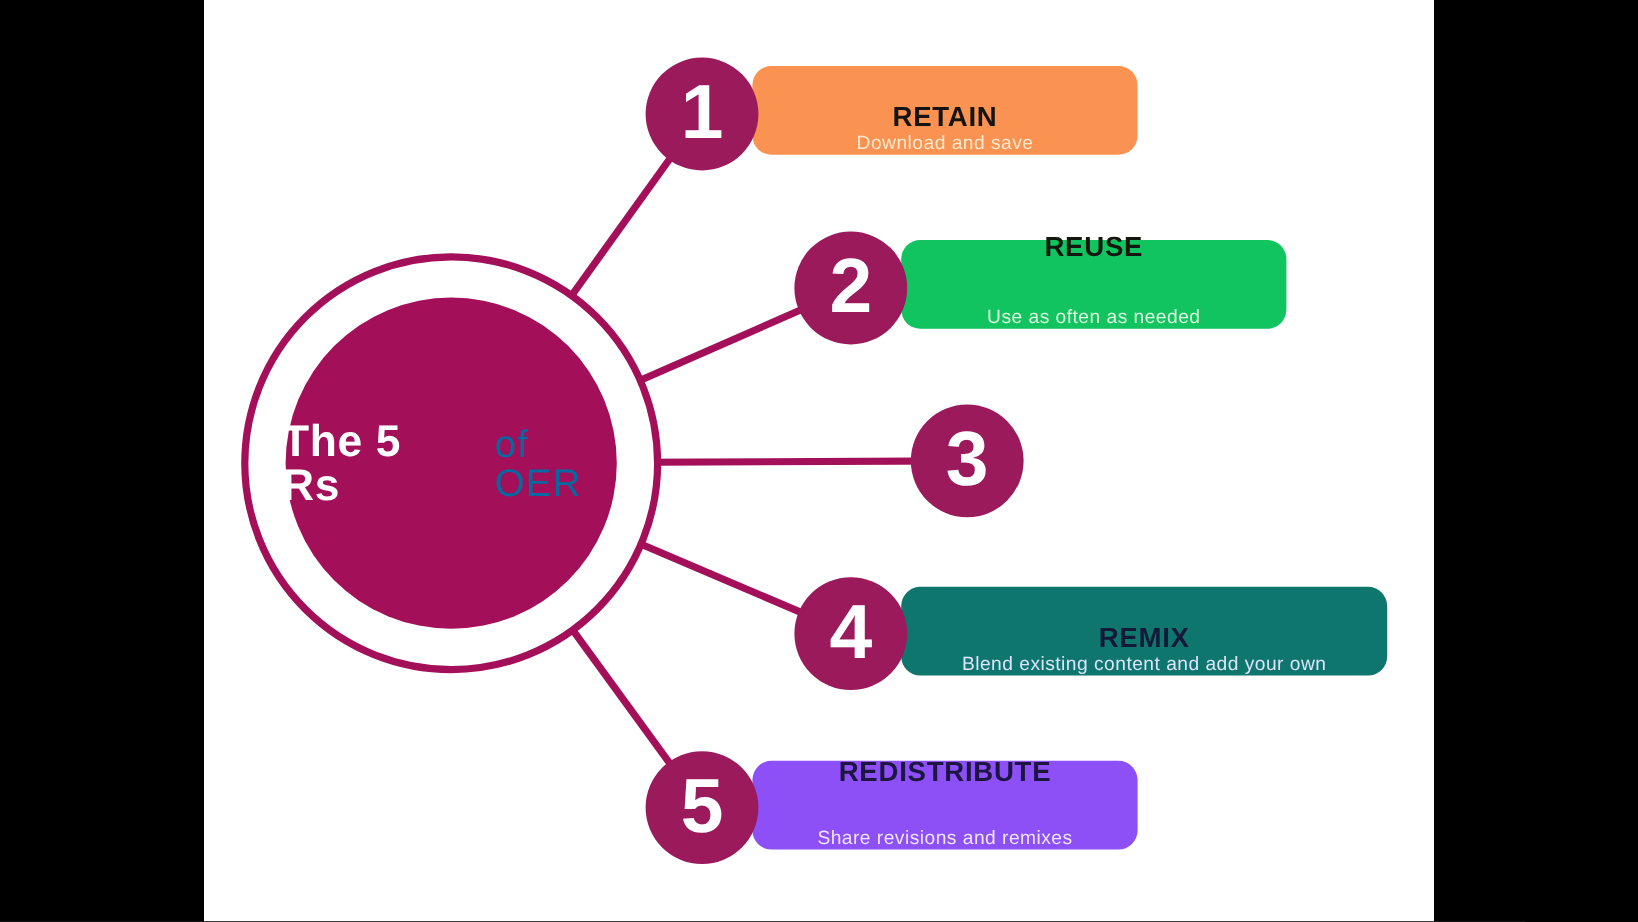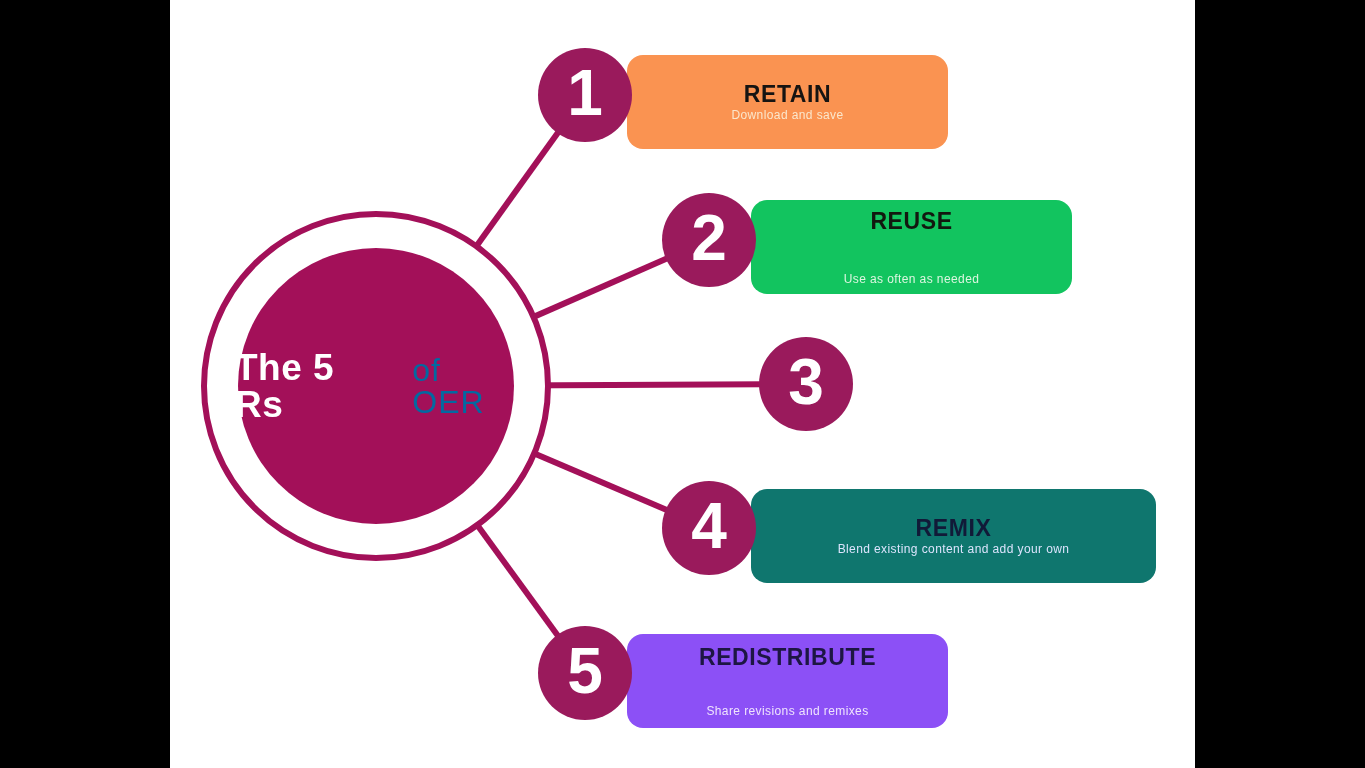--- a/index.html
+++ b/index.html
@@ -10,24 +10,24 @@
   .letterbox.right{left:1195px;width:170px;}
   .canvas{position:absolute;left:170px;top:0;width:1025px;height:768px;background:#ffffff;}
   svg.art{position:absolute;left:0;top:0;width:1365px;height:768px;pointer-events:none;}
 
   .hub-label{position:absolute;left:235px;top:245px;width:282px;height:282px;
              display:flex;flex-direction:row;align-items:center;justify-content:center;
              gap:28px;}
   .hub-title{font-size:37px;font-weight:700;color:#ffffff;letter-spacing:0.5px;line-height:1;}
   .hub-subtitle{font-size:32px;font-weight:400;color:#0369a1;letter-spacing:1px;line-height:1;}
 
-  .bar{position:absolute;height:94px;border-radius:16px;display:flex;flex-direction:column;
-       align-items:center;justify-content:center;gap:3px;text-align:center;}
+  .bar{position:absolute;height:74px;border-radius:16px;display:flex;flex-direction:column;
+       align-items:center;justify-content:flex-end;gap:3px;text-align:center;}
   .bar-title{font-size:23px;font-weight:800;letter-spacing:0.6px;line-height:1.05;}
-  .bar-subtitle{font-size:12px;font-weight:400;letter-spacing:0.4px;line-height:1.05;}
+  .bar-subtitle{font-size:16px;font-weight:400;letter-spacing:0.4px;line-height:1.05;}
   .bar1{left:627px;top:55px;width:321px;}
   .bar2{left:751px;top:200px;width:321px;}
   .bar3{left:848px;top:342px;width:322px;}
   .bar4{left:751px;top:489px;width:405px;}
   .bar5{left:627px;top:634px;width:321px;gap:36px;}
 
   .node{position:absolute;width:94px;height:94px;border-radius:50%;
         display:flex;align-items:center;justify-content:center;}
   .node-number{color:#ffffff;font-size:64px;font-weight:700;line-height:1;
                transform:translateY(-2px);}

